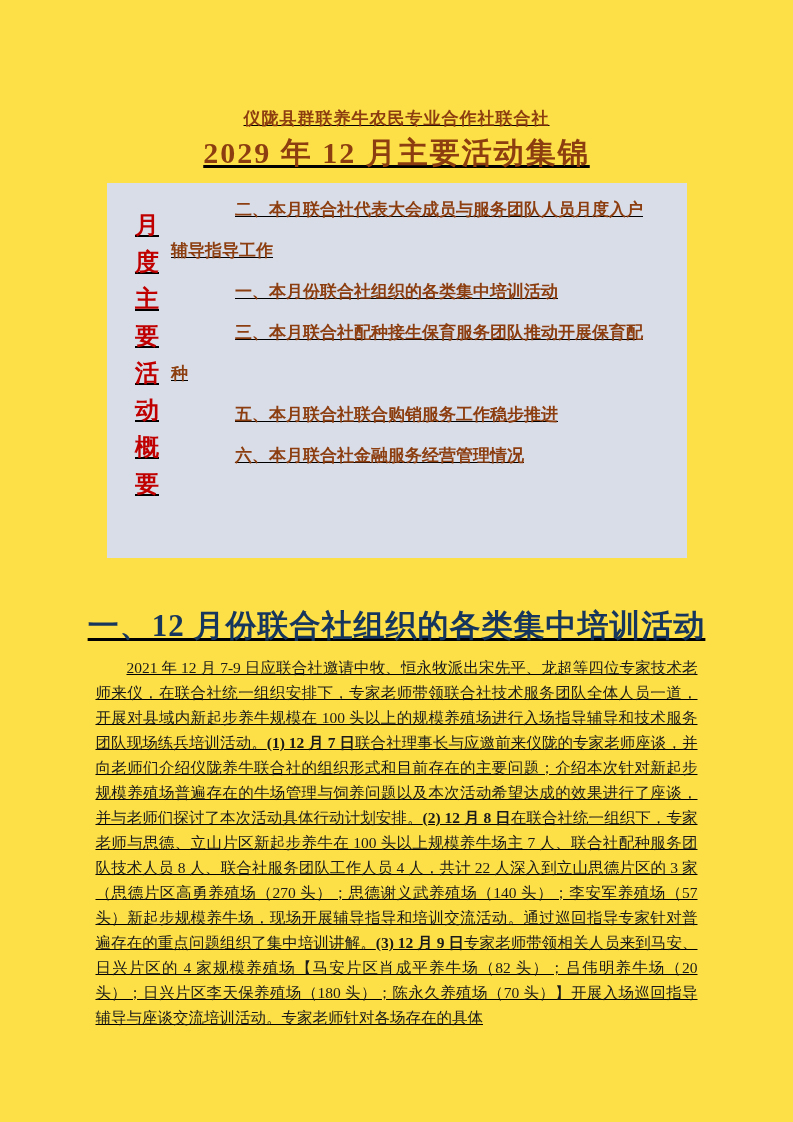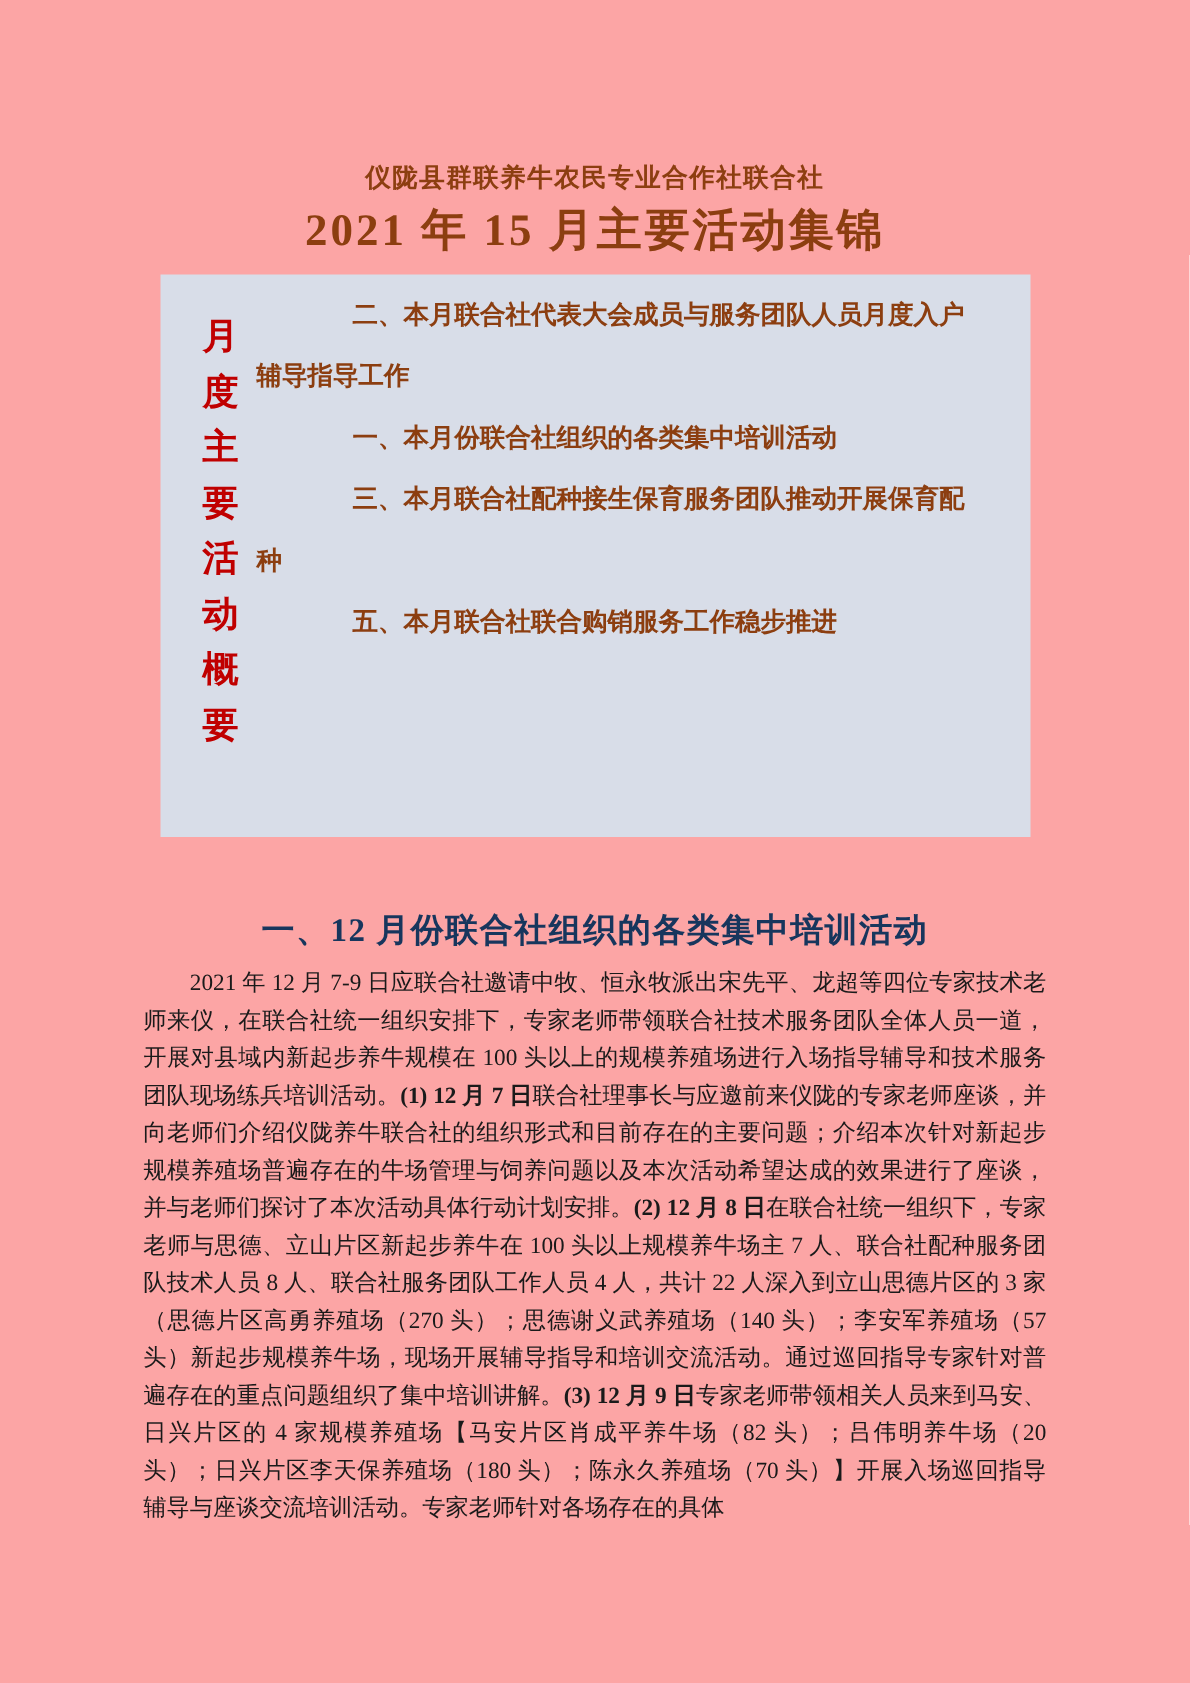--- a/index.html
+++ b/index.html
@@ -1,20 +1,20 @@
 <!DOCTYPE html>
 <html><head>
 <meta charset="utf-8">
 <style>
   * { margin:0; padding:0; box-sizing:border-box; }
   html, body { background:#ffffff; }
   body { width:793px; font-family:"Liberation Serif", serif; }
   .page {
     position:relative; width:793px; height:1122px;
-    background:#fca5a5; overflow:hidden;
+    background:#fde047; overflow:hidden;text-decoration:underline;
   }
   .org-title {
     padding-top:107px; text-align:center;
     font-size:17px; font-weight:bold; color:#8C3E10; letter-spacing:1px;
   }
   .main-title {
     margin-top:3px; text-align:center;
     font-size:30px; font-weight:bold; color:#8C3E10; letter-spacing:2px;
   }
   .summary-box {
@@ -29,21 +29,21 @@
     line-height:37px; height:37px;
   }
   .box-list {
     width:480px; padding-top:6px;
     font-size:17px; line-height:41px;
     color:#8C3E10; font-weight:bold;
   }
   .box-item { text-indent:64px; }
   .section-heading {
     margin-top:47px; text-align:center;
-    font-size:22px; font-weight:bold; color:#17365D; letter-spacing:1px;
+    font-size:31px; font-weight:bold; color:#17365D; letter-spacing:1px;
   }
   .subheading {
     width:602px; margin:12px auto 0;
     font-family:"Liberation Sans", sans-serif;
     font-size:21px; line-height:34px; font-weight:bold; color:#000000;
     text-indent:42px; text-align:justify;
   }
   .body-text {
     width:602px; margin:8px auto 0;
     font-size:15.5px; line-height:25px; color:#1A1A1A;
@@ -51,38 +51,39 @@
   }
   .bold-run { font-weight:bold; }
 </style>
 </head>
 <body>
 
 <div class="page">
 
   <div class="org-title">仪陇县群联养牛农民专业合作社联合社</div>
 
-  <div class="main-title">2021 年 15 月主要活动集锦</div>
+  <div class="main-title">2029 年 12 月主要活动集锦</div>
 
   <div class="summary-box">
     <div class="vertical-label">
       <div class="vertical-char">月</div>
       <div class="vertical-char">度</div>
       <div class="vertical-char">主</div>
       <div class="vertical-char">要</div>
       <div class="vertical-char">活</div>
       <div class="vertical-char">动</div>
       <div class="vertical-char">概</div>
       <div class="vertical-char">要</div>
     </div>
     <div class="box-list">
       <p class="box-item">二、本月联合社代表大会成员与服务团队人员月度入户辅导指导工作</p>
       <p class="box-item">一、本月份联合社组织的各类集中培训活动</p>
       <p class="box-item">三、本月联合社配种接生保育服务团队推动开展保育配种</p>
       <p class="box-item">五、本月联合社联合购销服务工作稳步推进</p>
+      <p class="box-item">六、本月联合社金融服务经营管理情况</p>
     </div>
   </div>
 
   <div class="section-heading">一、12 月份联合社组织的各类集中培训活动</div>
 
 
   <p class="body-text"><span>2021 年 12 月 7-9 日应联合社邀请中牧、恒永牧派出宋先平、龙超等四位专家技术老师来仪，在联合社统一组织安排下，专家老师带领联合社技术服务团队全体人员一道，开展对县域内新起步养牛规模在 100 头以上的规模养殖场进行入场指导辅导和技术服务团队现场练兵培训活动。</span><span class="bold-run">(1) 12 月 7 日</span><span>联合社理事长与应邀前来仪陇的专家老师座谈，并向老师们介绍仪陇养牛联合社的组织形式和目前存在的主要问题；介绍本次针对新起步规模养殖场普遍存在的牛场管理与饲养问题以及本次活动希望达成的效果进行了座谈，并与老师们探讨了本次活动具体行动计划安排。</span><span class="bold-run">(2) 12 月 8 日</span><span>在联合社统一组织下，专家老师与思德、立山片区新起步养牛在 100 头以上规模养牛场主 7 人、联合社配种服务团队技术人员 8 人、联合社服务团队工作人员 4 人，共计 22 人深入到立山思德片区的 3 家（思德片区高勇养殖场（270 头）；思德谢义武养殖场（140 头）；李安军养殖场（57 头）新起步规模养牛场，现场开展辅导指导和培训交流活动。通过巡回指导专家针对普遍存在的重点问题组织了集中培训讲解。</span><span class="bold-run">(3) 12 月 9 日</span><span>专家老师带领相关人员来到马安、日兴片区的 4 家规模养殖场【马安片区肖成平养牛场（82 头）；吕伟明养牛场（20 头）；日兴片区李天保养殖场（180 头）；陈永久养殖场（70 头）】开展入场巡回指导辅导与座谈交流培训活动。专家老师针对各场存在的具体</span></p>
 
 </div>
 

